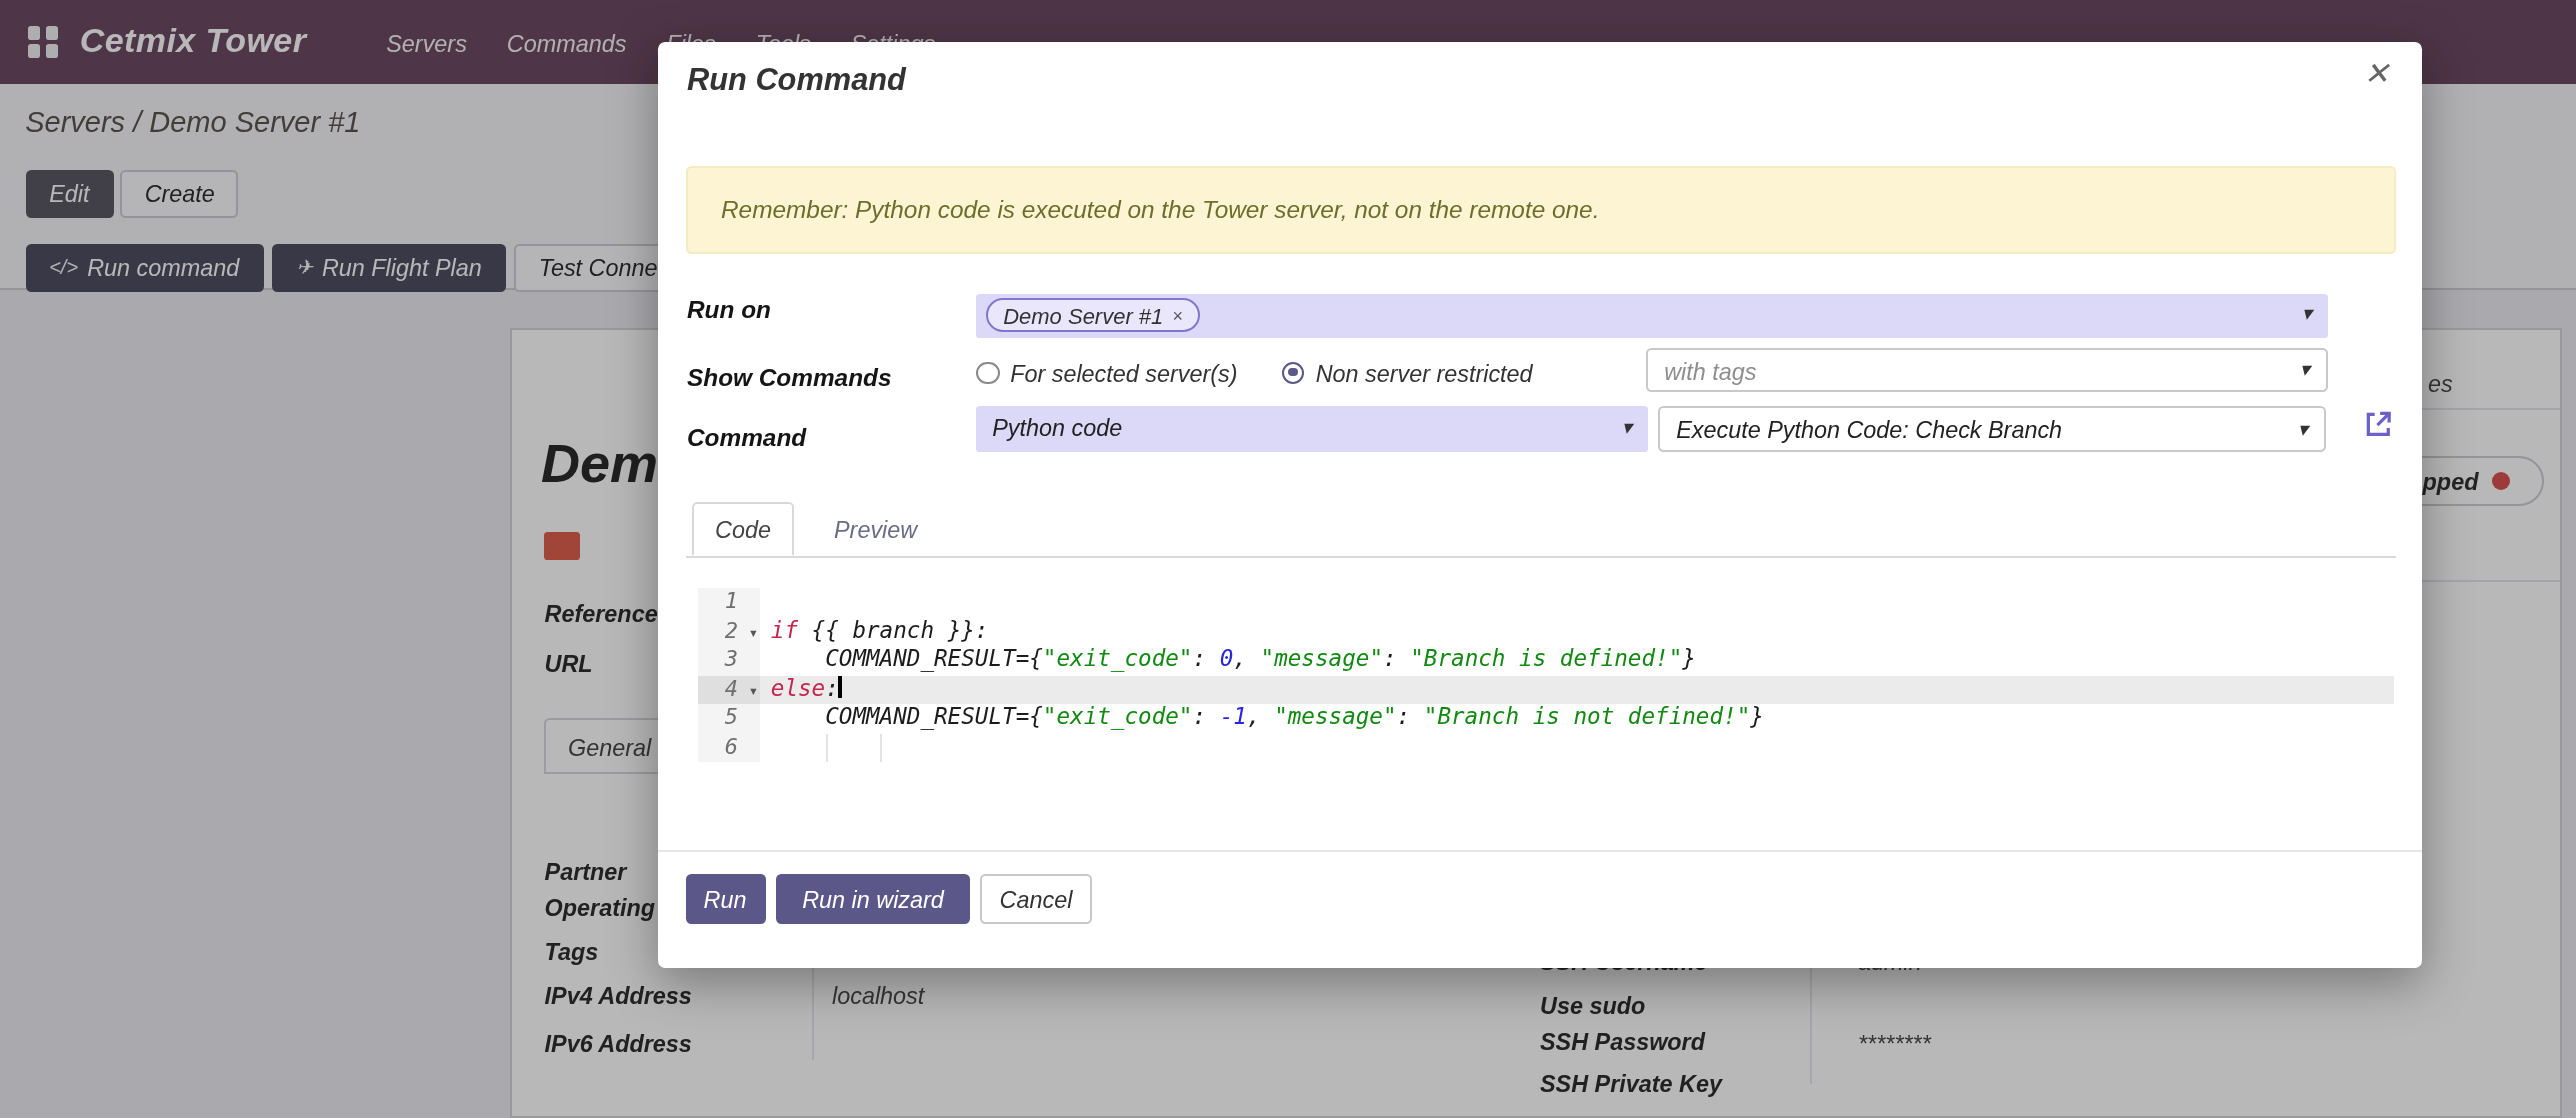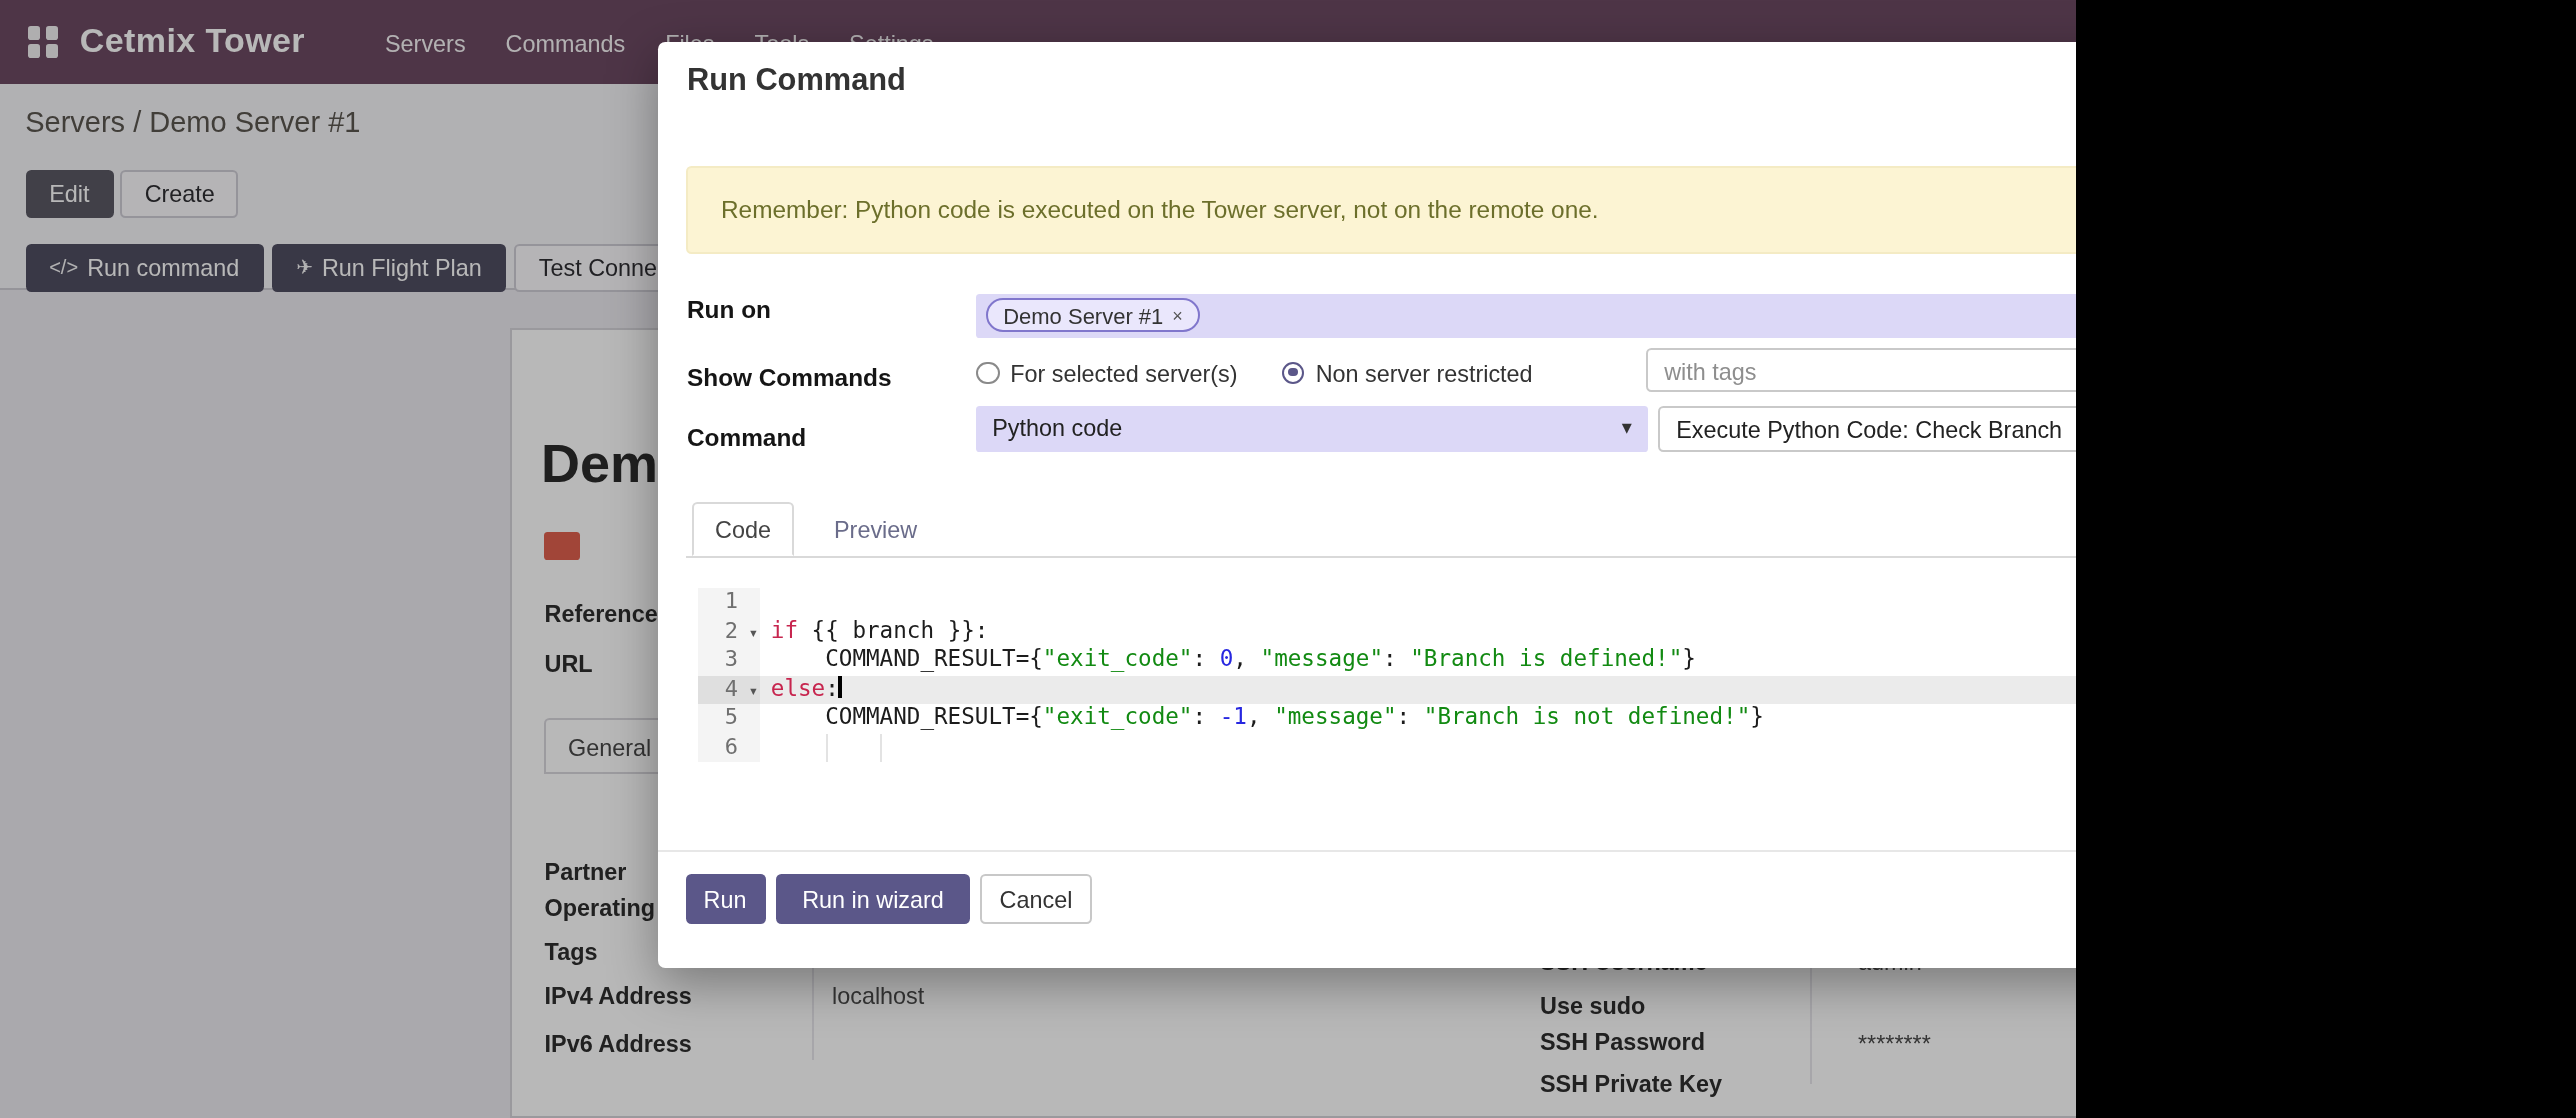--- a/index.html
+++ b/index.html
@@ -1,17 +1,17 @@
 <!DOCTYPE html>
 <html style="font-size:14.5px"><head>
 <meta charset="utf-8">
 <style>
   * { margin:0; padding:0; box-sizing:border-box; }
   html,body { width:2576px; height:1118px; overflow:hidden; background:#000; }
-  .stage { position:relative; width:2076px; height:1118px; overflow:hidden; }
+  .stage { position:relative; width:2576px; height:1118px; overflow:hidden;font-style:italic; }
   .viewport {
     position:relative; width:1288px; height:559px;
     transform:scale(2); transform-origin:0 0;
     font-family:"Liberation Sans", sans-serif;
     background:#eceaf0; overflow:hidden;
   }
   .abs { position:absolute; }
 
   
   .navbar { position:absolute; top:0; left:0; right:0; height:42px; background:#6d4a63;

